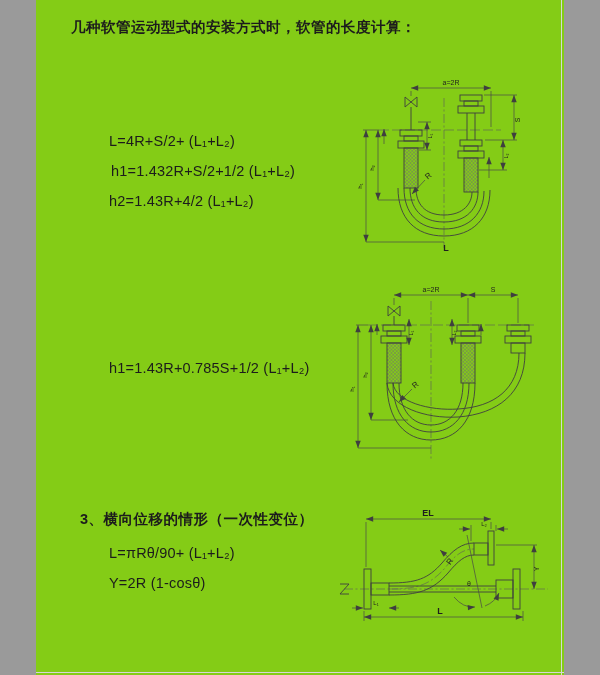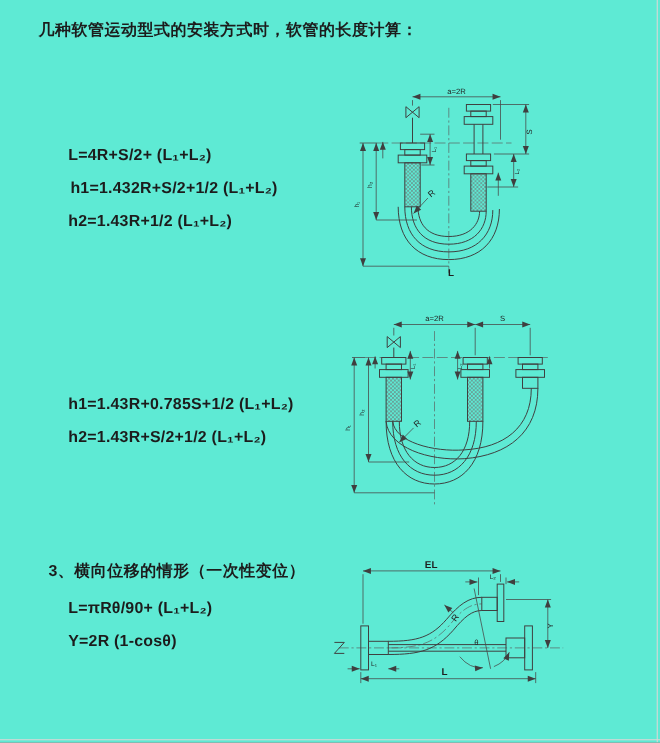--- a/index.html
+++ b/index.html
@@ -1,48 +1,47 @@
 <!DOCTYPE html>
 <html><head>
 <meta charset="utf-8">
 <style>
   html,body{margin:0;padding:0;background:#9a9a9a;}
   .page{
-    position:relative;width:600px;height:675px;background:#5eead4;
+    position:relative;width:528px;height:675px;background:#84cc16;
     font-family:"Liberation Sans","DejaVu Sans",sans-serif;color:#1c1c1c;
     overflow:hidden;margin:0 auto;
   }
   .scan-edge-r{position:absolute;right:2px;top:0;bottom:0;width:1px;background:#d7d7d5;}
   .scan-edge-b{position:absolute;left:0;right:0;bottom:2px;height:1px;background:#d7d7d5;}
   .doc-title{position:absolute;left:35px;top:18px;font-size:14.5px;font-weight:600;letter-spacing:.5px;}
   .sec-heading{position:absolute;font-size:14.5px;font-weight:600;letter-spacing:.5px;}
-  .formula{position:absolute;font-size:14.5px;font-weight:700;letter-spacing:.2px;white-space:pre;}
+  .formula{position:absolute;font-size:14.5px;font-weight:400;letter-spacing:.2px;white-space:pre;margin-left:11px;}
   svg{position:absolute;overflow:visible;}
   svg text{fill:#1f1f1f;font-family:"Liberation Sans","DejaVu Sans",sans-serif;}
   .obj{stroke:#3f3f3f;stroke-width:0.9;fill:none;}
   .dim{stroke:#474747;stroke-width:0.7;fill:none;}
   .cl{stroke:#5a5a5a;stroke-width:0.6;fill:none;stroke-dasharray:9 2.5 2 2.5;}
   .dash{stroke:#5a5a5a;stroke-width:0.6;fill:none;stroke-dasharray:10 3;}
   .braidrect{fill:url(#braid);stroke:#3f3f3f;stroke-width:0.9;}
 </style>
 </head>
 <body>
 
 <div class="page">
   <div class="scan-edge-r"></div>
   <div class="scan-edge-b"></div>
 
   <div class="doc-title">几种软管运动型式的安装方式时，软管的长度计算：</div>
 
   <div class="formula" style="left:62px;top:133px;">L=4R+S/2+ (L₁+L₂)</div>
   <div class="formula" style="left:64px;top:163px;">h1=1.432R+S/2+1/2 (L₁+L₂)</div>
-  <div class="formula" style="left:62px;top:193px;">h2=1.43R+1/2 (L₁+L₂)</div>
+  <div class="formula" style="left:62px;top:193px;">h2=1.43R+4/2 (L₁+L₂)</div>
 
   <div class="formula" style="left:62px;top:360px;">h1=1.43R+0.785S+1/2 (L₁+L₂)</div>
-  <div class="formula" style="left:62px;top:390px;">h2=1.43R+S/2+1/2 (L₁+L₂)</div>
 
   <div class="sec-heading" style="left:44px;top:510px;">3、横向位移的情形（一次性变位）</div>
   <div class="formula" style="left:62px;top:545px;">L=πRθ/90+ (L₁+L₂)</div>
   <div class="formula" style="left:62px;top:575px;">Y=2R (1-cosθ)</div>
 
   <svg style="left:315px;top:72px;" width="245" height="185" viewBox="0 0 245 185">
     <defs>
       <marker id="ar" viewBox="0 0 10 10" refX="9" refY="5" markerWidth="9" markerHeight="8" orient="auto-start-reverse" markerUnits="userSpaceOnUse">
         <path d="M0,1.6 L9,5 L0,8.4 z" fill="#3f3f3f"></path>
       </marker>

